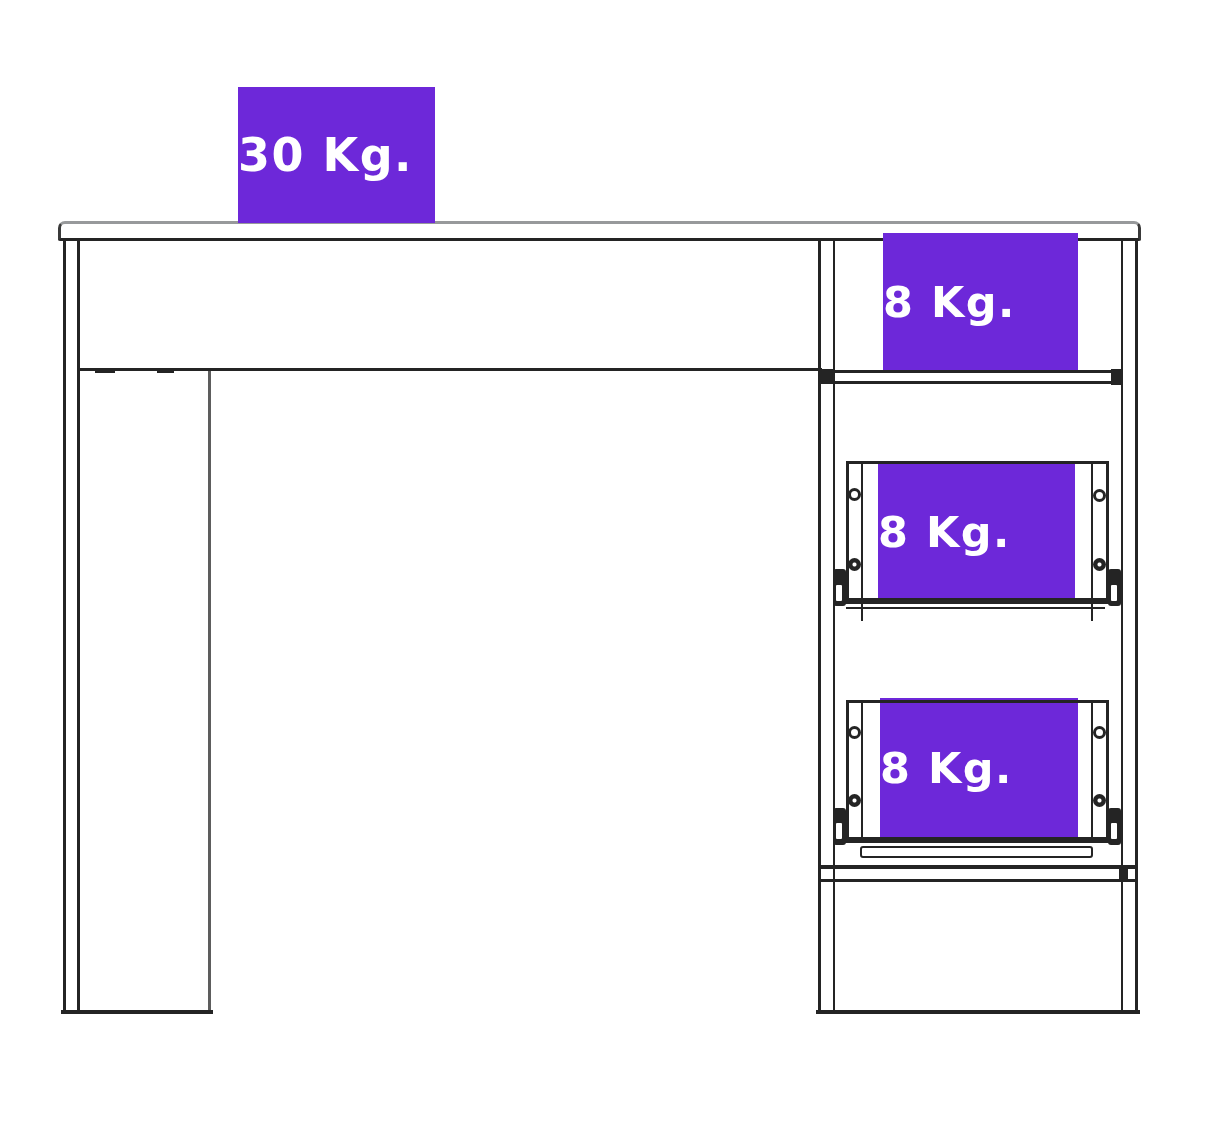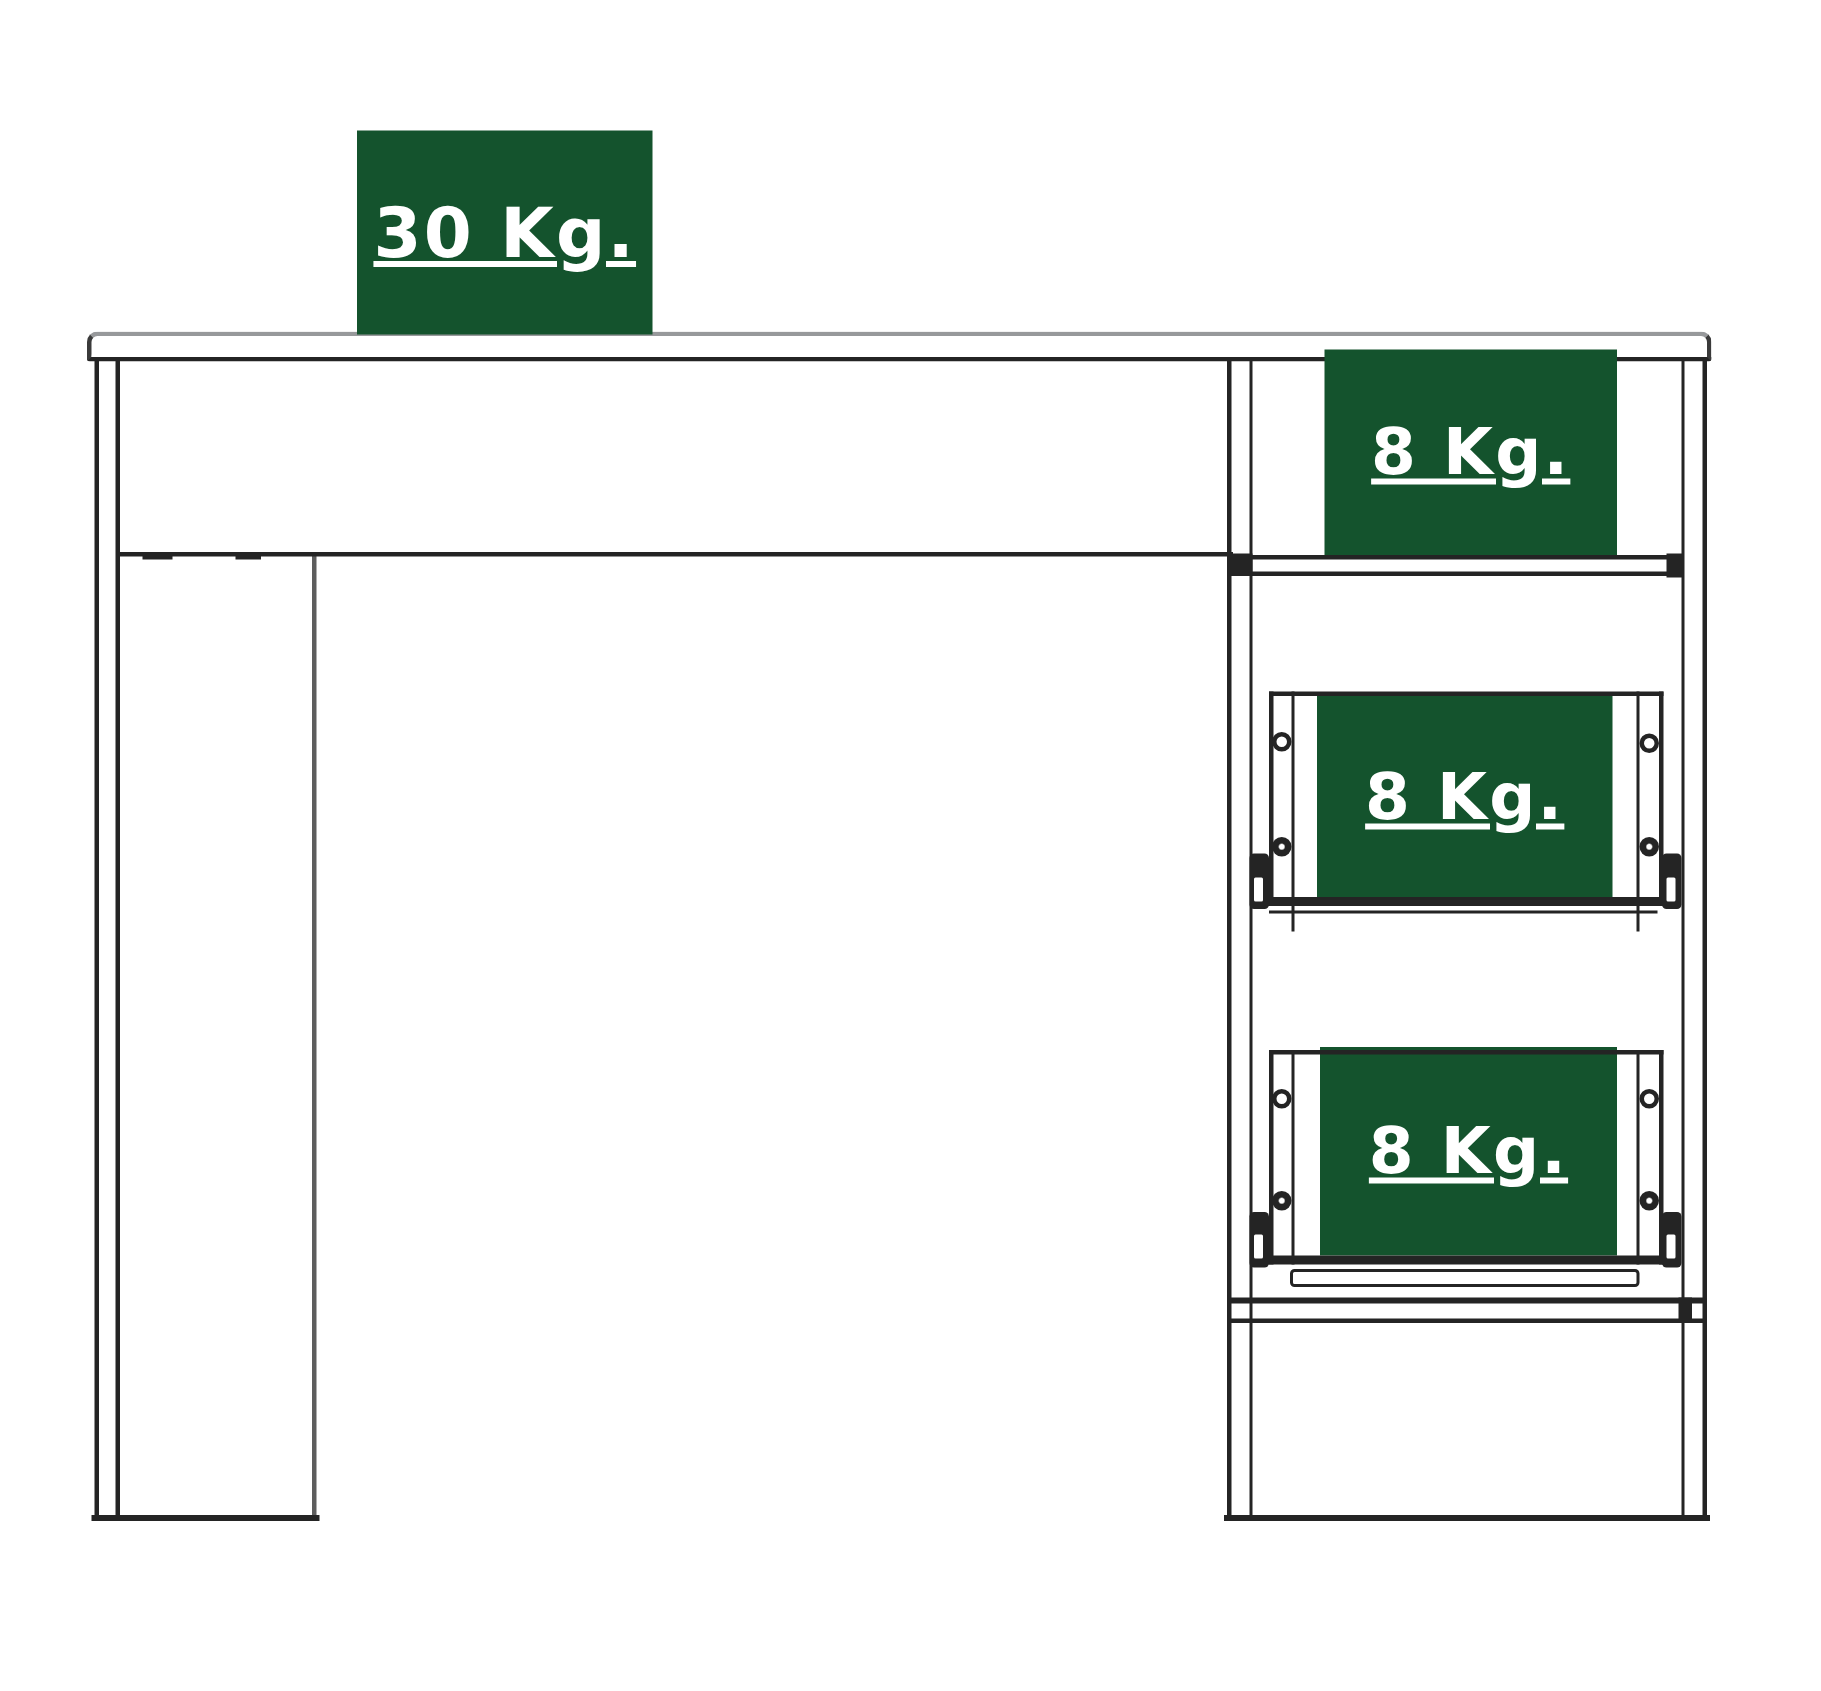--- a/index.html
+++ b/index.html
@@ -10,23 +10,23 @@
   .ln  { position:absolute; background:#242424; z-index:3; }
   .lnl { position:absolute; background:#5d5d5d; z-index:3; }
   .desk-top {
     position:absolute; left:58px; top:221px; width:1083px; height:20px;
     background:#ffffff; box-sizing:border-box;
     border-top:3px solid #97999b; border-bottom:3px solid #242424;
     border-left:3px solid #3a3a3a; border-right:3px solid #3a3a3a;
     border-radius:7px 7px 2px 2px; z-index:1;
   }
   .badge {
-    position:absolute; background:#14532d; color:#ffffff; z-index:2;
-    display:flex; align-items:center; justify-content:center;
-    font-weight:bold; letter-spacing:1.5px; white-space:nowrap;text-decoration:underline;
+    position:absolute; background:#6d28d9; color:#ffffff; z-index:2;
+    display:flex; align-items:center; justify-content:flex-start;
+    font-weight:bold; letter-spacing:1.5px; white-space:nowrap;
   }
   .c-open {
     position:absolute; width:13px; height:13px; box-sizing:border-box;
     border:3px solid #242424; border-radius:50%; background:#ffffff; z-index:4;
   }
   .c-filled {
     position:absolute; width:13px; height:13px; border-radius:50%;
     background:radial-gradient(circle at 50% 50%, #ffffff 0 1.5px, #242424 2.5px);
     z-index:4;
   }

